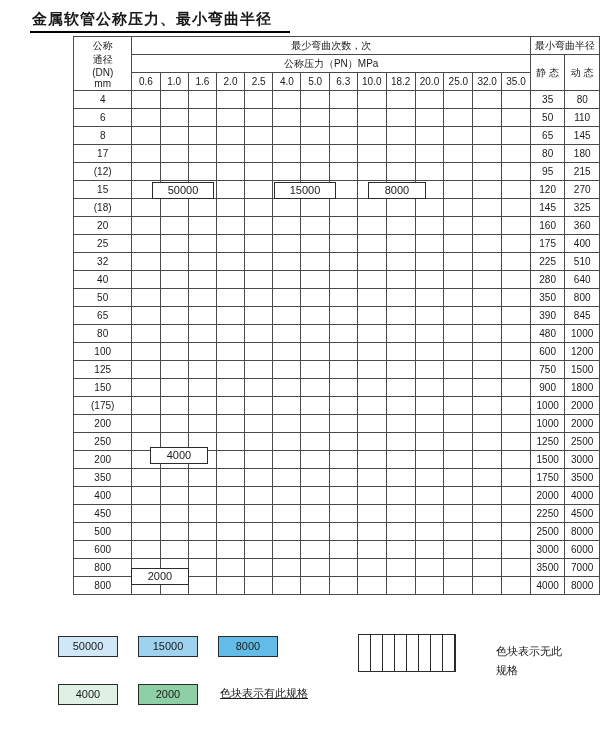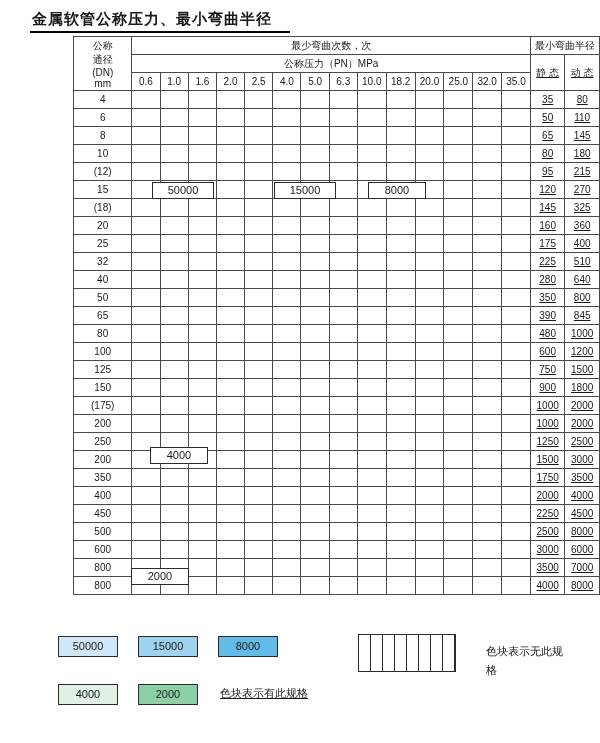--- a/index.html
+++ b/index.html
@@ -35,21 +35,21 @@
     text-align:center;
     vertical-align:middle;
     background:#fff;
     height:17px;
     font-weight:normal;
   }
   .hdr{background:#dff0fa;}
   .hdr-lbl{font-size:11px;}
   .dn-col{width:62px;background:#dff0fa;}
   .p-col{width:29px;}
-  .r-col{width:35px;text-decoration:underline;}
+  .r-col{width:35px;}
   .rowlabel{background:#dff0fa;font-size:11px;height:17px;}
 
   
   .c50{background:#cfe7f7;}     
   .c15{background:#9ed2ef;}     
   .c8 {background:#63bce8;}     
   .c4 {background:#dff0e4;}     
   .c2 {background:#8ecfa6;}     
   .empty{background:#ffffff;}
 
@@ -177,21 +177,21 @@
           <td class="p-col c8"></td>
           <td class="p-col c8"></td>
           <td class="p-col c8"></td>
           <td class="p-col c8"></td>
           <td class="p-col c8"></td>
           <td class="p-col c8"></td>
           <td class="r-col">65</td>
           <td class="r-col">145</td>
         </tr>
         <tr>
-          <td class="dn-col rowlabel">10</td>
+          <td class="dn-col rowlabel">17</td>
           <td class="p-col c50"></td>
           <td class="p-col c50"></td>
           <td class="p-col c50"></td>
           <td class="p-col c50"></td>
           <td class="p-col c50"></td>
           <td class="p-col c15"></td>
           <td class="p-col c15"></td>
           <td class="p-col c15"></td>
           <td class="p-col c8"></td>
           <td class="p-col c8"></td>
@@ -668,21 +668,21 @@
       <div class="band-label" style="left: 150px; top: 447px; width: 56px;">4000</div>
       <div class="band-label" style="left: 131px; top: 568px; width: 56px;">2000</div>
     </div>
 
   <div class="legend">
     <div class="lg-row">
       <span class="lg-item" style="left:28px;"><span class="lg-box c50">50000</span></span>
       <span class="lg-item" style="left:108px;"><span class="lg-box c15">15000</span></span>
       <span class="lg-item" style="left:188px;"><span class="lg-box c8">8000</span></span>
       <span class="swatch-grid" style="left:328px;top:-2px;"></span>
-      <span class="lg-note" style="left:456px;top:6px;">色块表示无此规格</span>
+      <span class="lg-note" style="left:466px;top:6px;">色块表示无此规格</span>
     </div>
     <div class="lg-row" style="margin-top:20px;">
       <span class="lg-item" style="left:28px;"><span class="lg-box c4">4000</span></span>
       <span class="lg-item" style="left:108px;"><span class="lg-box c2">2000</span></span>
       <span class="lg-note" style="left:190px;text-decoration:underline;">色块表示有此规格</span>
     </div>
   </div>
 
 </div>
 

